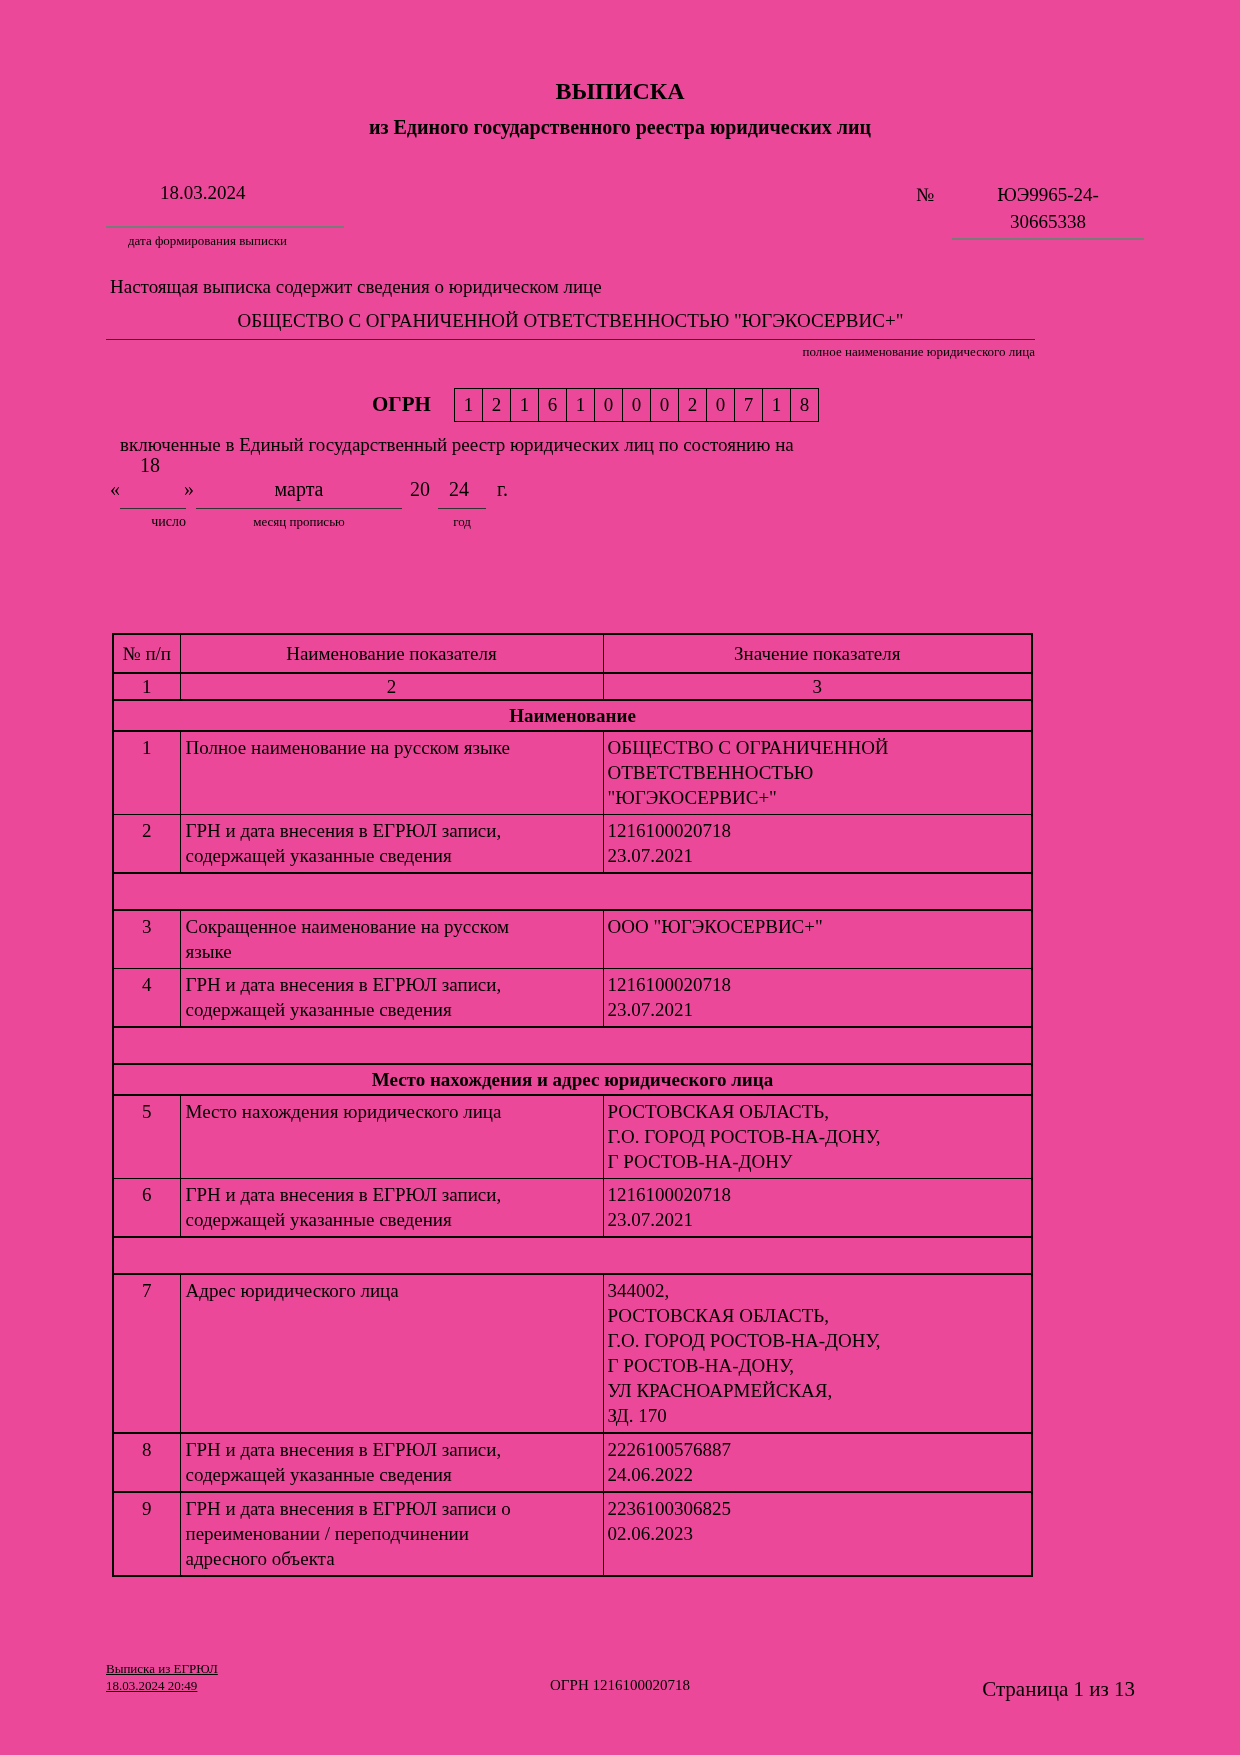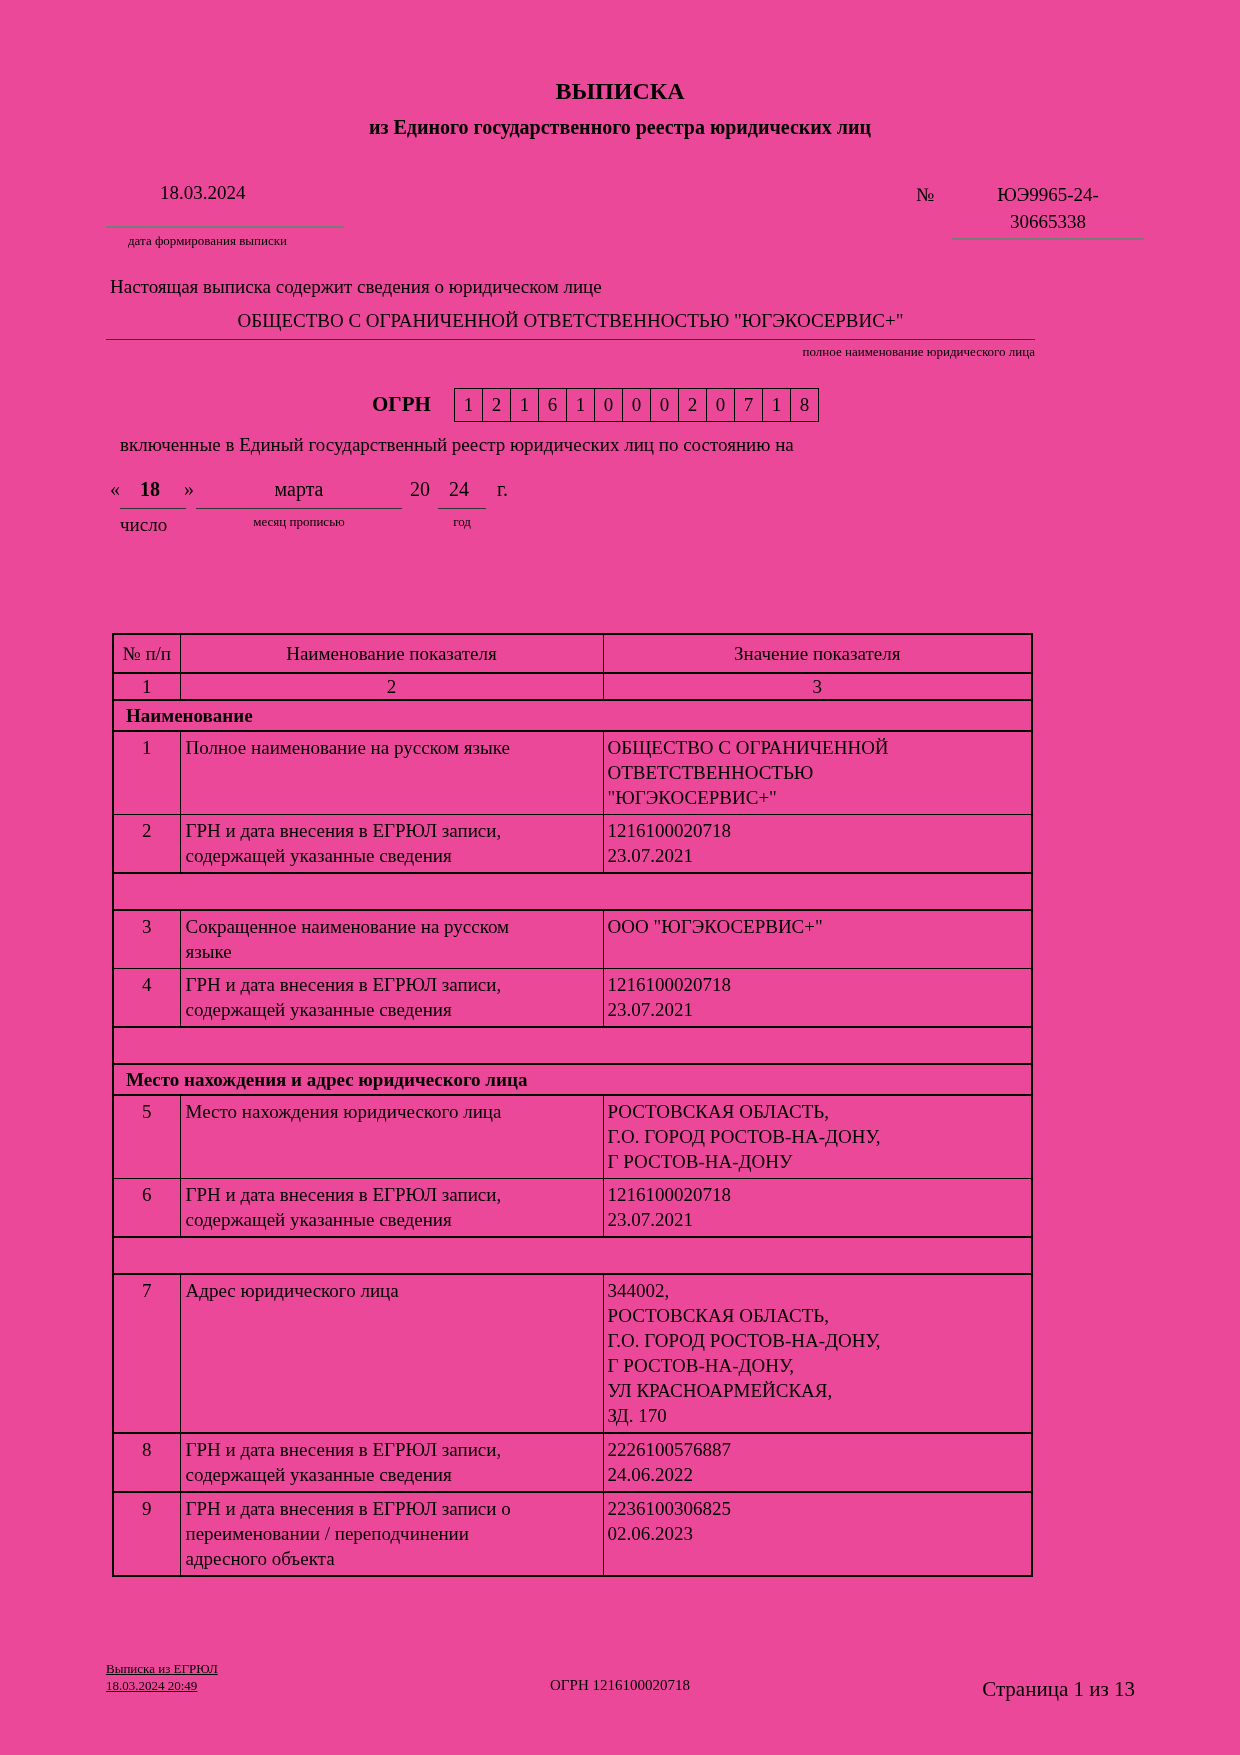--- a/index.html
+++ b/index.html
@@ -24,42 +24,42 @@
   .company-label{position:absolute;left:106px;top:344px;width:929px;text-align:right;font-size:13px;}
 
   .ogrn-label{position:absolute;left:372px;top:392px;font-size:21px;font-weight:bold;}
   .ogrn-boxes{position:absolute;left:455px;top:388px;display:flex;}
   .ogrn-box{width:27px;height:32px;border:1px solid #000;margin-left:-1px;display:flex;align-items:center;justify-content:center;font-size:19px;}
 
   .included{position:absolute;left:120px;top:434px;font-size:19px;}
 
   .asof{font-size:20px;}
   .q-open{position:absolute;left:110px;top:478px;}
-  .asof-day{position:absolute;left:140px;top:478px;font-weight:bold;}
+  .asof-day{position:absolute;left:140px;top:454px;}
   .q-close{position:absolute;left:184px;top:478px;}
   .rule-day{position:absolute;left:120px;top:508px;width:66px;border-bottom:1.5px solid #333;}
-  .label-day{position:absolute;left:120px;top:514px;width:66px;text-align:left;font-size:19px;}
+  .label-day{position:absolute;left:120px;top:514px;width:66px;text-align:right;font-size:14px;}
   .asof-month{position:absolute;left:196px;top:478px;width:206px;text-align:center;}
   .rule-month{position:absolute;left:196px;top:508px;width:206px;border-bottom:1.5px solid #333;}
   .label-month{position:absolute;left:196px;top:514px;width:206px;text-align:center;font-size:13px;}
   .asof-century{position:absolute;left:410px;top:478px;}
   .asof-year{position:absolute;left:449px;top:478px;}
   .rule-year{position:absolute;left:438px;top:508px;width:48px;border-bottom:1.5px solid #333;}
   .label-year{position:absolute;left:438px;top:514px;width:48px;text-align:center;font-size:13px;}
   .asof-suffix{position:absolute;left:497px;top:478px;}
 
   .doc-table{position:absolute;left:112px;top:633px;width:921px;border-collapse:collapse;table-layout:fixed;border:2px solid #000;font-size:19px;}
   .doc-table td{border:1px solid #000;vertical-align:top;line-height:25px;}
   .c-num{text-align:center;}
   .c-name{padding:1px 5px;}
   .c-val{padding:3px 4px;}
   .pre{white-space:pre-line;}
   .th-row td{border-bottom:2px solid #000;text-align:center;padding:6px 2px;}
   .num-row td{border-bottom:2px solid #000;text-align:center;padding:0;}
-  .section-row td{border-top:2px solid #000;border-bottom:2px solid #000;font-weight:bold;text-align:left;padding:2px 12px;}
+  .section-row td{border-top:2px solid #000;border-bottom:2px solid #000;font-weight:bold;text-align:center;padding:2px 12px;}
   .spacer-row td{border-top:2px solid #000;border-bottom:2px solid #000;height:33px;}
   .data-row td{padding-top:3px;padding-bottom:4px;}
   .thick-top td{border-top:2px solid #000;}
 
   .footer-left{position:absolute;left:106px;top:1660px;font-size:13px;line-height:17px;text-decoration:underline;}
   .footer-center{position:absolute;left:0;top:1677px;width:1240px;text-align:center;font-size:15px;}
   .footer-right{position:absolute;left:0;top:1677px;width:1135px;text-align:right;font-size:21px;}
 </style>
 </head>
 <body>

